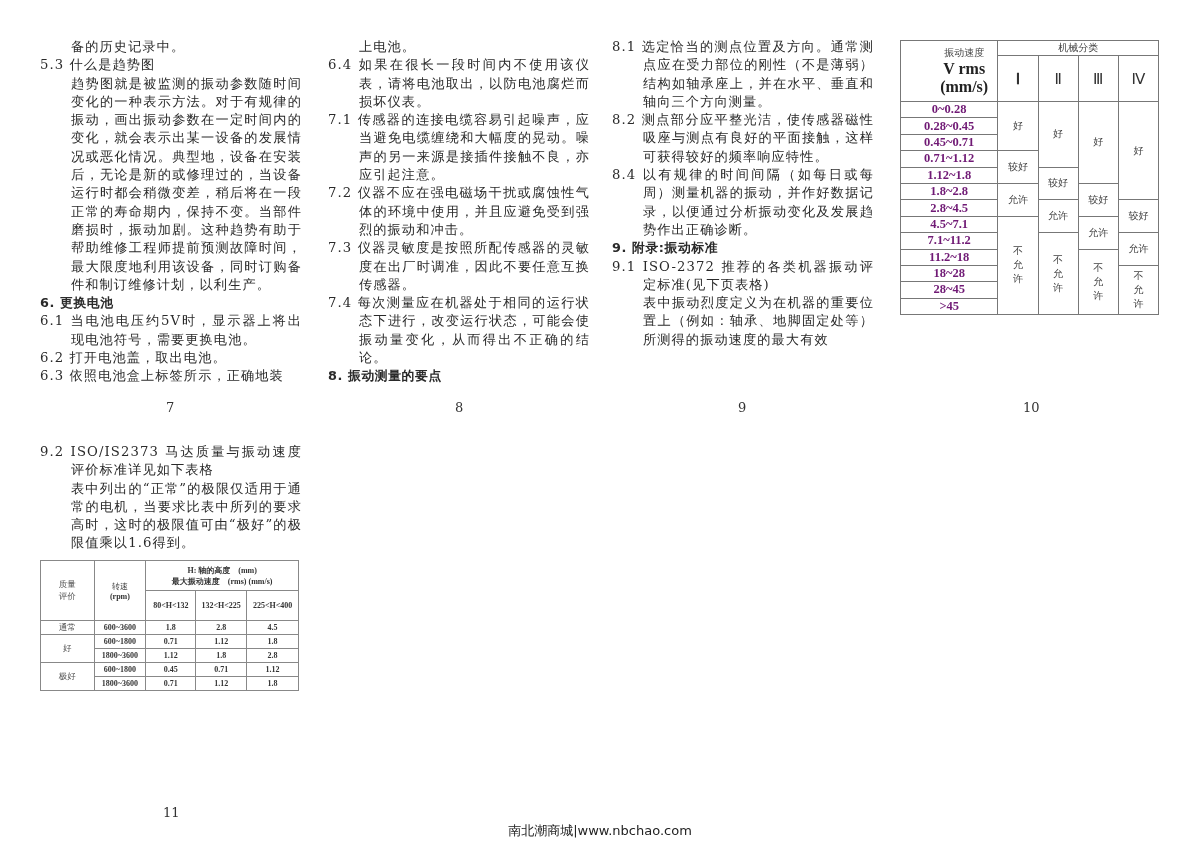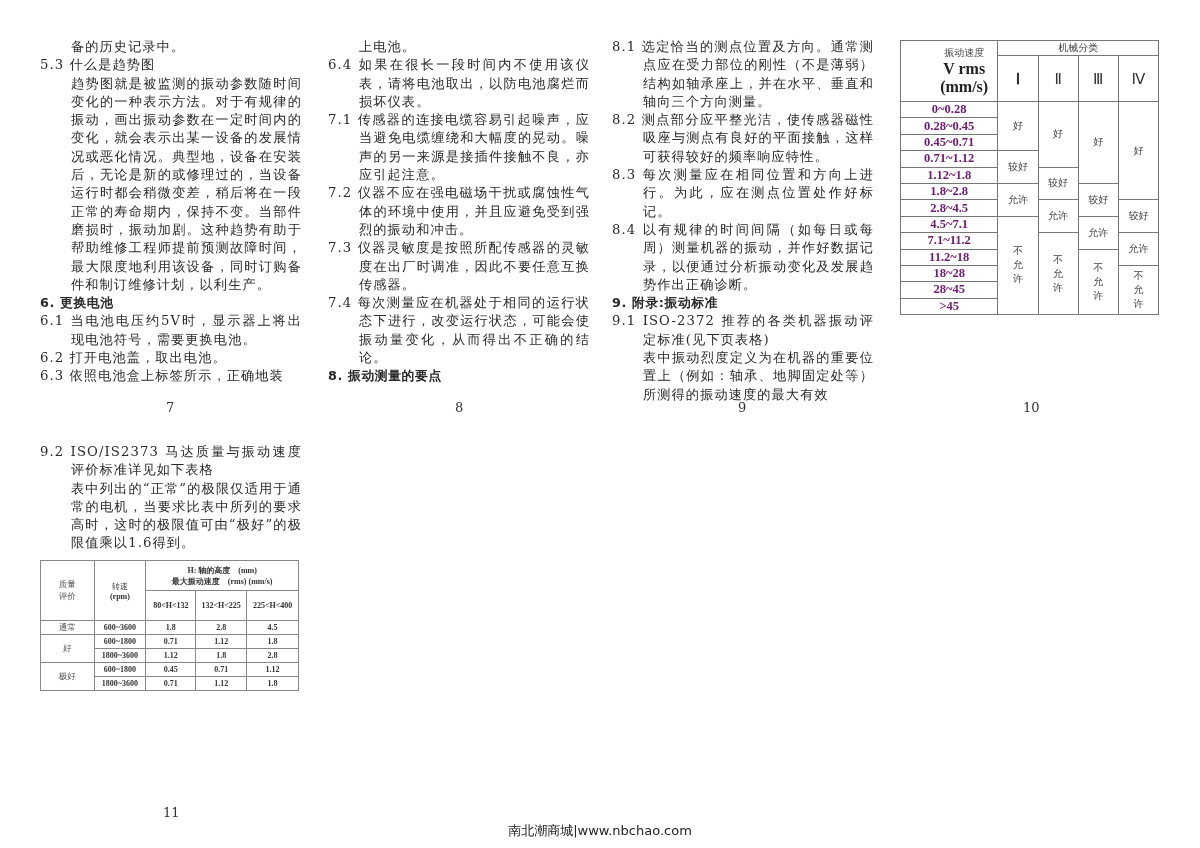--- a/index.html
+++ b/index.html
@@ -46,21 +46,20 @@
   <p class="hang" style="text-align:justify;">7.2 仪器不应在强电磁场干扰或腐蚀性气体的环境中使用，并且应避免受到强烈的振动和冲击。</p>
   <p class="hang" style="text-align:justify;">7.3 仪器灵敏度是按照所配传感器的灵敏度在出厂时调准，因此不要任意互换传感器。</p>
   <p class="hang" style="text-align:justify;">7.4 每次测量应在机器处于相同的运行状态下进行，改变运行状态，可能会使振动量变化，从而得出不正确的结论。</p>
   <p class="sec">8. 振动测量的要点</p>
 </div>
 <div class="pno" style="left:455px; top:400px;">8</div>
 
 <div class="col" style="left:612px; top:38px; width:262px;">
   <p class="hang" style="text-align:justify;">8.1 选定恰当的测点位置及方向。通常测点应在受力部位的刚性（不是薄弱）结构如轴承座上，并在水平、垂直和轴向三个方向测量。</p>
   <p class="hang" style="text-align:justify;">8.2 测点部分应平整光洁，使传感器磁性吸座与测点有良好的平面接触，这样可获得较好的频率响应特性。</p>
-  <p class="hang" style="text-align:justify;">8.3 每次测量应在相同位置和方向上进行。为此，应在测点位置处作好标记。</p>
   <p class="hang" style="text-align:justify;">8.4 以有规律的时间间隔（如每日或每周）测量机器的振动，并作好数据记录，以便通过分析振动变化及发展趋势作出正确诊断。</p>
   <p class="sec">9. 附录:振动标准</p>
   <p class="hang" style="text-align:justify;">9.1 ISO-2372 推荐的各类机器振动评定标准(见下页表格)</p>
   <p class="ind" style="text-align:justify;">表中振动烈度定义为在机器的重要位置上（例如：轴承、地脚固定处等）所测得的振动速度的最大有效</p>
 </div>
 <div class="pno" style="left:738px; top:400px;">9</div>
 
 <table class="vt" style="left:900px; top:40px; width:259px;">
   <colgroup>
       <col style="width:97px">

